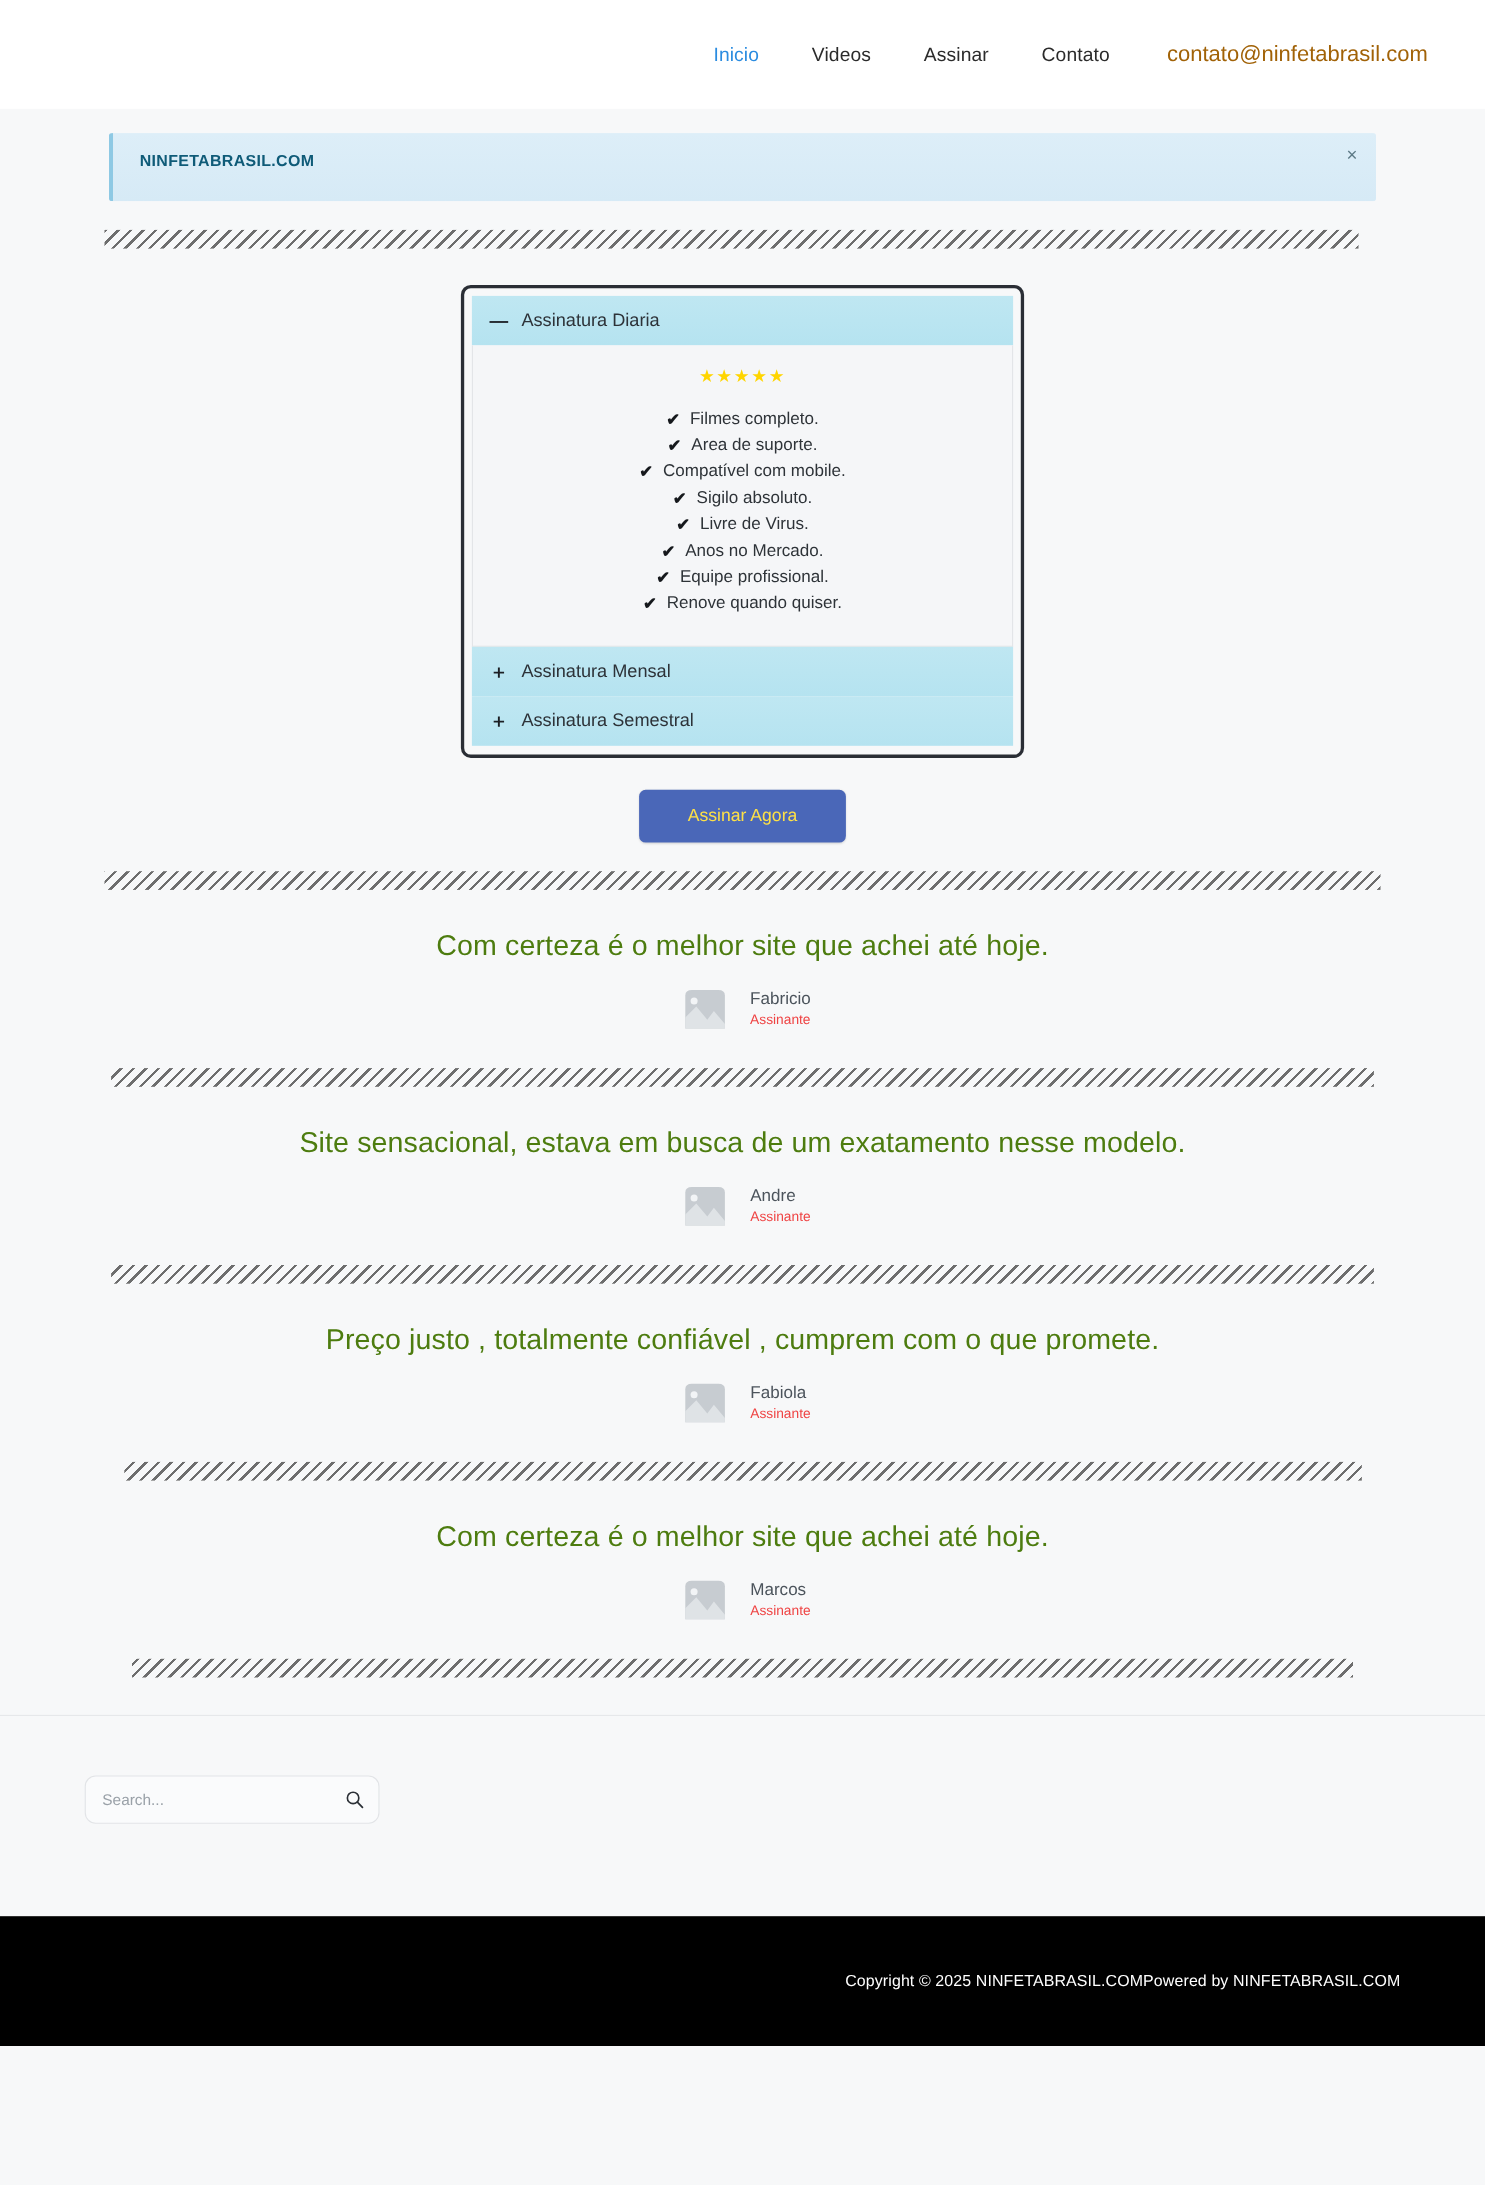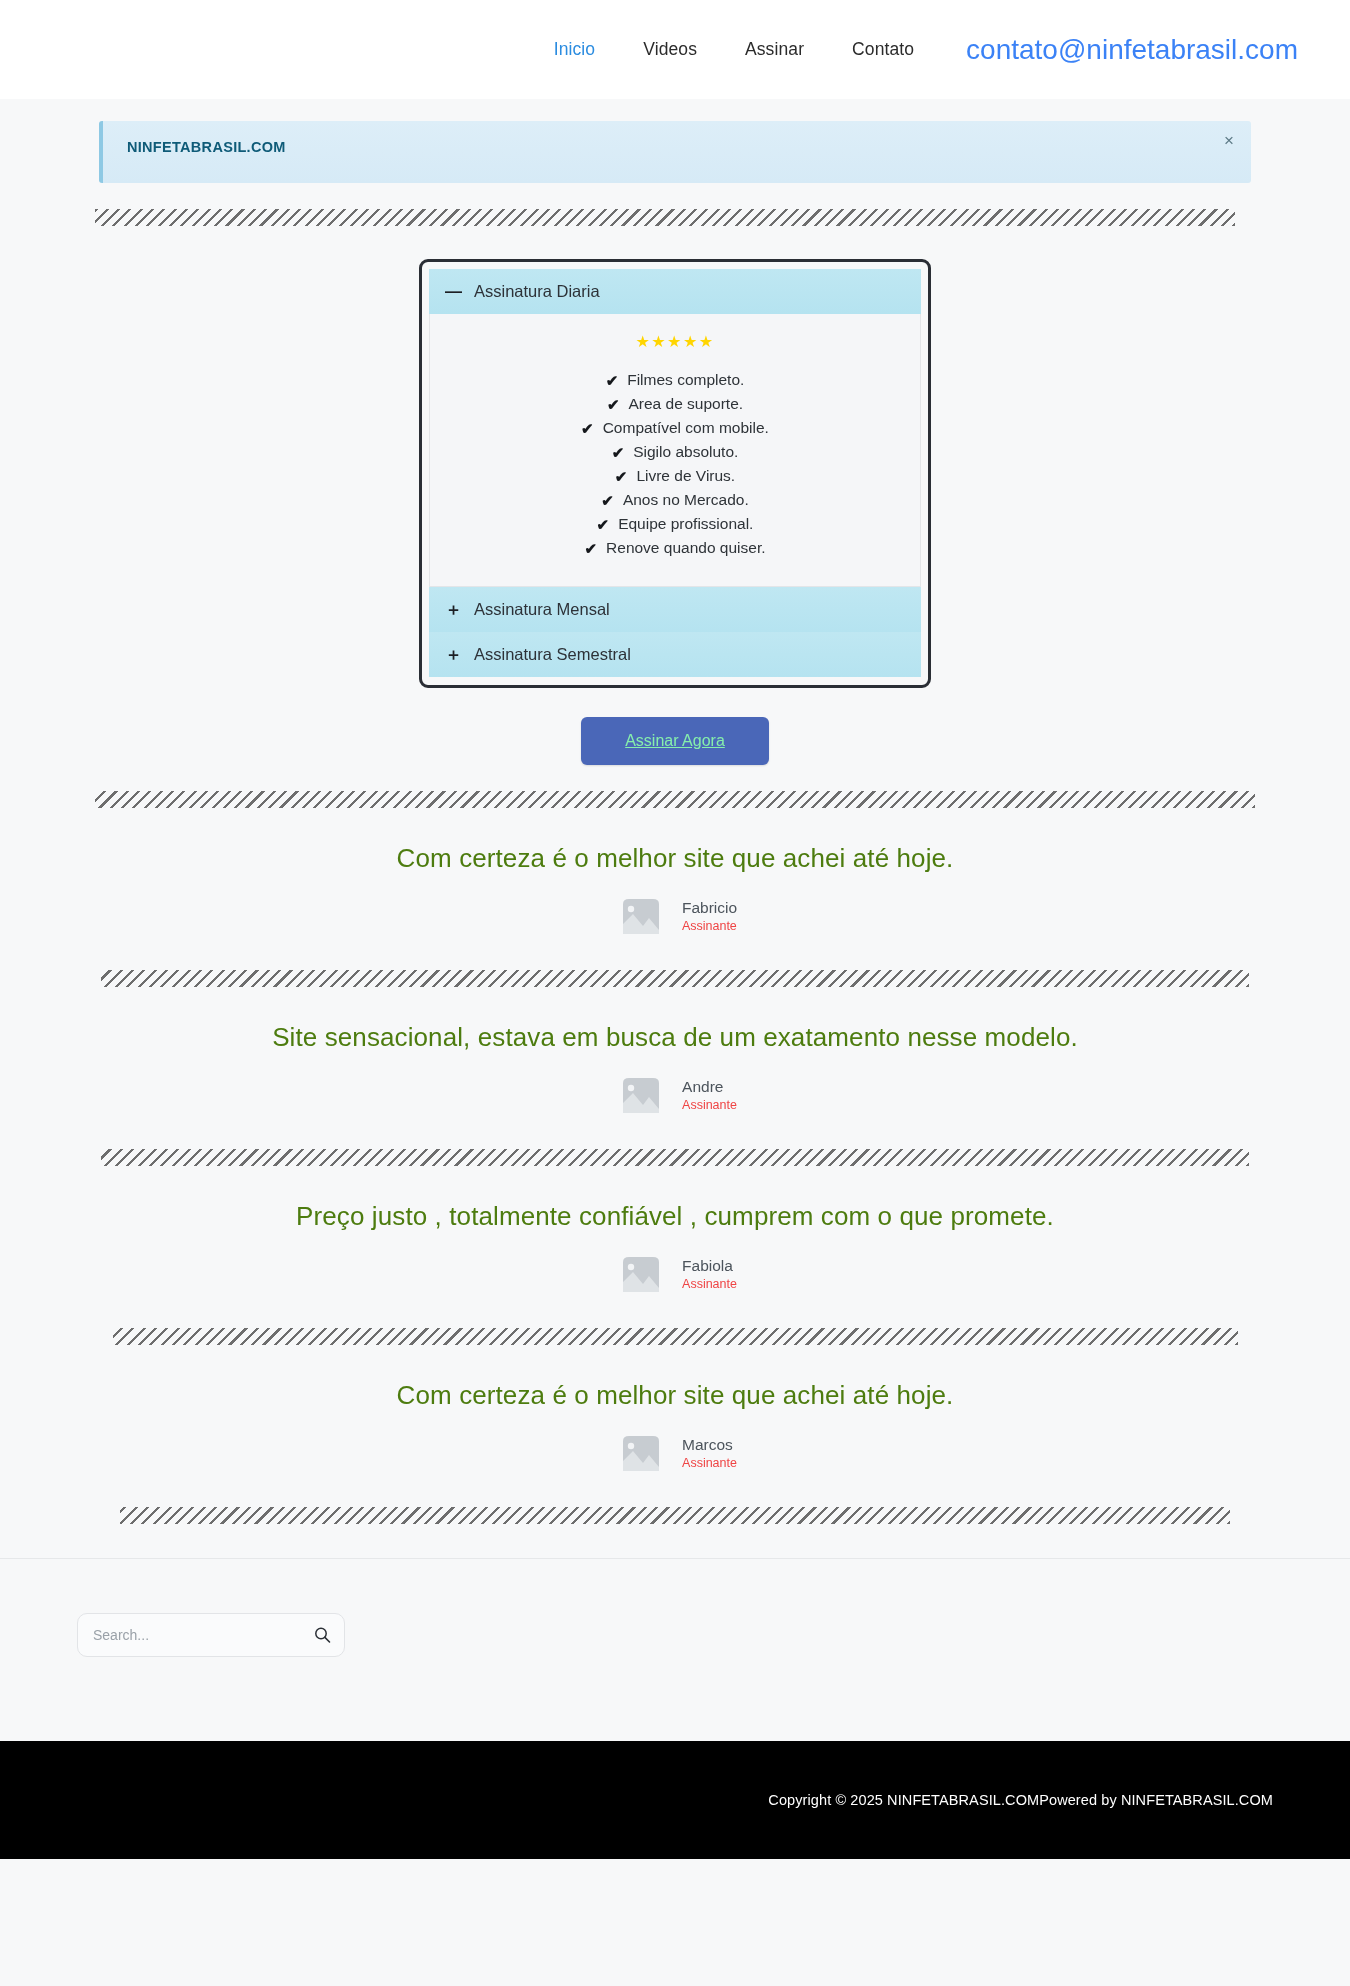--- a/index.html
+++ b/index.html
@@ -25,22 +25,22 @@
   .nav-link {
     font-size: 17.5px;
     color: #2b2b2b;
     text-decoration: none;
     padding: 0 18px;
     letter-spacing: .1px;
     cursor: pointer;
   }
   .nav-link.active { color: #2b8ce0; }
   .nav-email {
-    font-size: 28px;
-    color: #3b82f6;
+    font-size: 20px;
+    color: #a16207;
     text-decoration: none;
     padding-left: 22px;
     cursor: pointer;
   }
 
   
   .page { width: 1350px; background: #f7f8f9; padding-bottom: 0; }
   .container { width: 1160px; margin: 0 auto; }
 
   
@@ -138,29 +138,28 @@
     align-items: center;
     justify-content: center;
     gap: 9px;
   }
   .check { color: #15181c; font-size: 15px; font-weight: 700; line-height: 1; }
 
   
   .cta-wrap { display: flex; justify-content: center; margin-top: 29px; }
   .cta-btn {
     background: #4a67b8;
-    color: #86efac;
+    color: #fde047;
     font-size: 16px;
     border: none;
     border-radius: 6px;
     padding: 15px 44px;
     cursor: pointer;
     font-family: "Liberation Sans", sans-serif;
     box-shadow: 0 1px 2px rgba(0,0,0,.12);
-    text-decoration: underline;
   }
 
   
   .testimonial { text-align: center; padding-top: 35px; }
   .t-quote {
     font-size: 26px;
     color: #4d7c0f;
     font-weight: 400;
     letter-spacing: .1px;
   }

